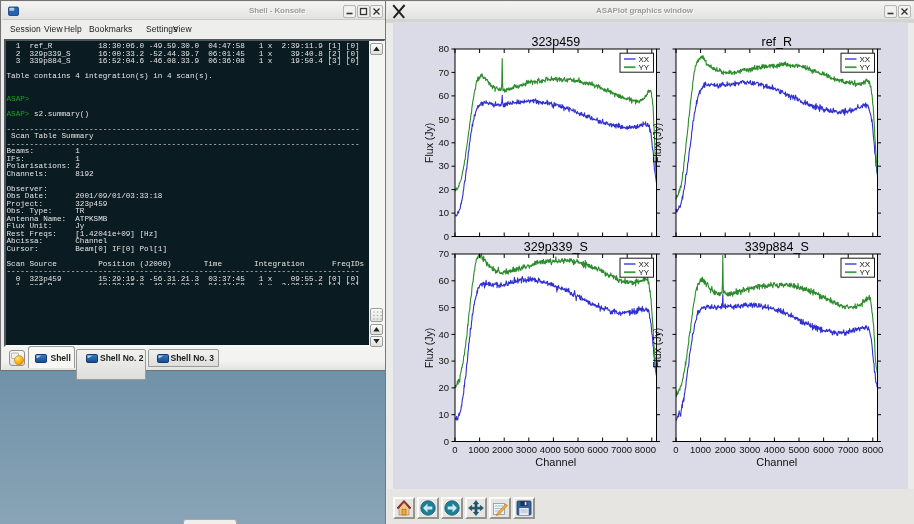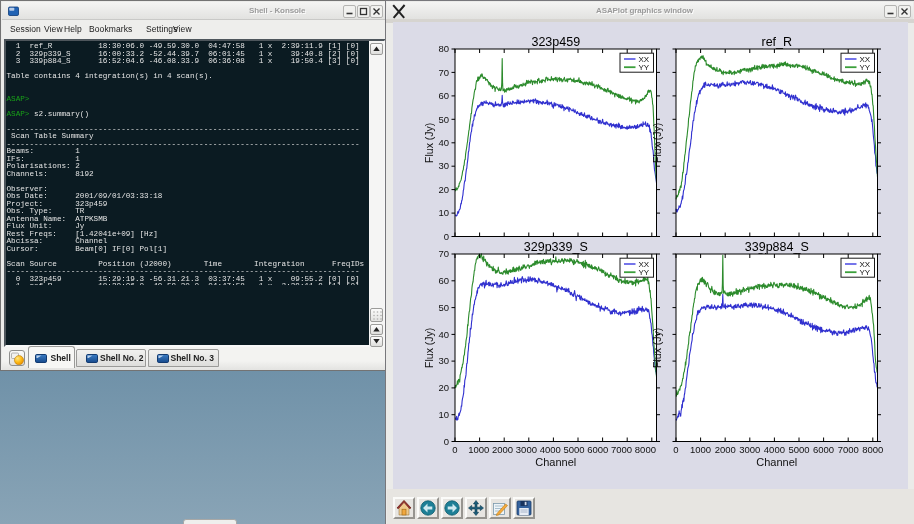--- a/index.html
+++ b/index.html
@@ -172,21 +172,21 @@
           <circle cx="8" cy="8.2" r="4.6" fill="url(#yb)" stroke="#b27200" stroke-width="0.5"></circle>
         </svg>
     </div>
     <div class="tab" style="left:25.5px;top:-1px;width:47.5px;height:22px;background:#f7f7f5;border-bottom:none;border-radius:3px 3px 0 0;z-index:3">
       <svg class="tabico" style="left:6px;top:7px" viewBox="0 0 12 9">
           <rect x="0.5" y="0.5" width="11" height="8" rx="1.2" fill="url(#mon)" stroke="#123a70"></rect>
           <path d="M1.5 1.5h5l-4 2.5h-1z" fill="#bcd2ec"></path>
         </svg>
       <span style="position:absolute;left:22px;top:5.5px">Shell</span>
     </div>
-    <div class="tab" style="left:73.5px;top:2px;width:70.5px;height:18px;background:linear-gradient(180deg,#f1f1ef,#dededc);border-radius:2px 2px 0 0">
+    <div class="tab" style="left:73.5px;top:2px;width:70.5px;height:31px;background:linear-gradient(180deg,#f1f1ef,#dededc);border-radius:2px 2px 0 0">
       <svg class="tabico" style="left:9px;top:4px" viewBox="0 0 12 9">
           <rect x="0.5" y="0.5" width="11" height="8" rx="1.2" fill="url(#mon)" stroke="#123a70"></rect>
           <path d="M1.5 1.5h5l-4 2.5h-1z" fill="#bcd2ec"></path>
         </svg>
       <span style="position:absolute;left:23.5px;top:3px">Shell No. 2</span>
     </div>
     <div class="tab" style="left:145.5px;top:2px;width:71px;height:18px;background:linear-gradient(180deg,#f1f1ef,#dededc);border-radius:2px 2px 0 0">
       <svg class="tabico" style="left:8px;top:4px" viewBox="0 0 12 9">
           <rect x="0.5" y="0.5" width="11" height="8" rx="1.2" fill="url(#mon)" stroke="#123a70"></rect>
           <path d="M1.5 1.5h5l-4 2.5h-1z" fill="#bcd2ec"></path>

